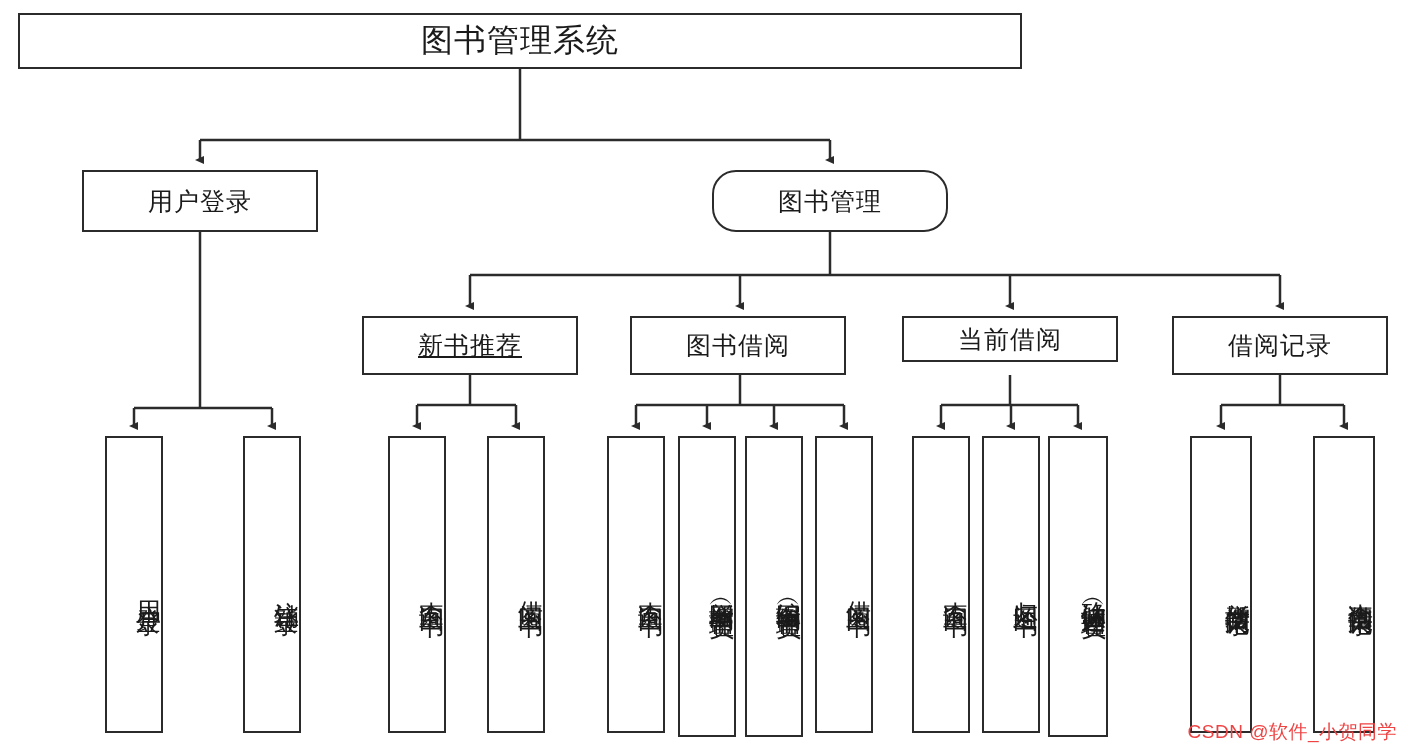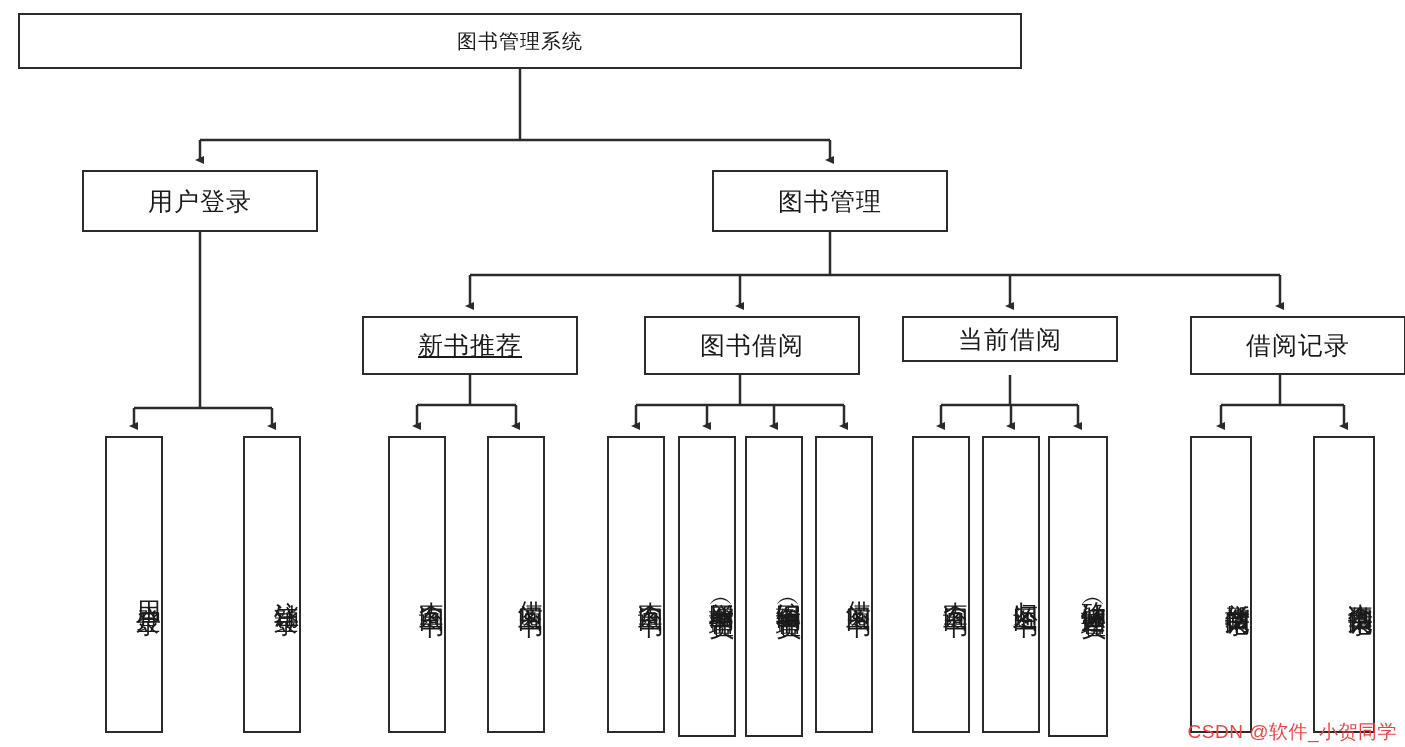--- a/index.html
+++ b/index.html
@@ -25,21 +25,21 @@
     display: flex;
     align-items: center;
     justify-content: center;
     color: #1a1a1a;
   }
   .node.horizontal {
     font-size: 25px;
     letter-spacing: 1px;
   }
   .node.root {
-    font-size: 20px;
+    font-size: 32px;
     text-align: right;
   }
   .node.vertical {
     writing-mode: vertical-rl;
     text-orientation: upright;
     font-size: 25px;
     letter-spacing: 4px;
     align-items: flex-start;
     justify-content: center;
     padding-top: 8px;
@@ -129,34 +129,34 @@
     <path class="edge-line" d="M1344,405 L1344,426" marker-end="url(#arrow)"></path>
   </svg>
 
   <div class="node root horizontal" style="left:18px; top:13px; width:1004px; height:56px;">
     <span>图书管理系统</span>
   </div>
 
   <div class="node horizontal" style="left:82px; top:170px; width:236px; height:62px;">
     <span>用户登录</span>
   </div>
-  <div class="node horizontal" style="left:712px; top:170px; width:236px; height:62px;">
+  <div class="node horizontal" style="left:712px; top:170px; width:236px; height:62px;border-radius:24px;">
     <span>图书管理</span>
   </div>
 
   <div class="node horizontal" style="left:362px; top:316px; width:216px; height:59px;text-decoration:underline;">
     <span>新书推荐</span>
   </div>
-  <div class="node horizontal" style="left:644px; top:316px; width:216px; height:59px;">
+  <div class="node horizontal" style="left:630px; top:316px; width:216px; height:59px;">
     <span>图书借阅</span>
   </div>
   <div class="node horizontal" style="left:902px; top:316px; width:216px; height:46px;">
     <span>当前借阅</span>
   </div>
-  <div class="node horizontal" style="left:1172px; top:316px; width:216px; height:59px;margin-left:18px;">
+  <div class="node horizontal" style="left:1172px; top:316px; width:216px; height:59px;">
     <span>借阅记录</span>
   </div>
 
   <div class="node vertical" style="left:105px; top:436px; width:58px; height:297px;">
     <span class="vtext">用户登录</span>
   </div>
   <div class="node vertical" style="left:243px; top:436px; width:58px; height:297px;">
     <span class="vtext">注销登录</span>
   </div>
 

